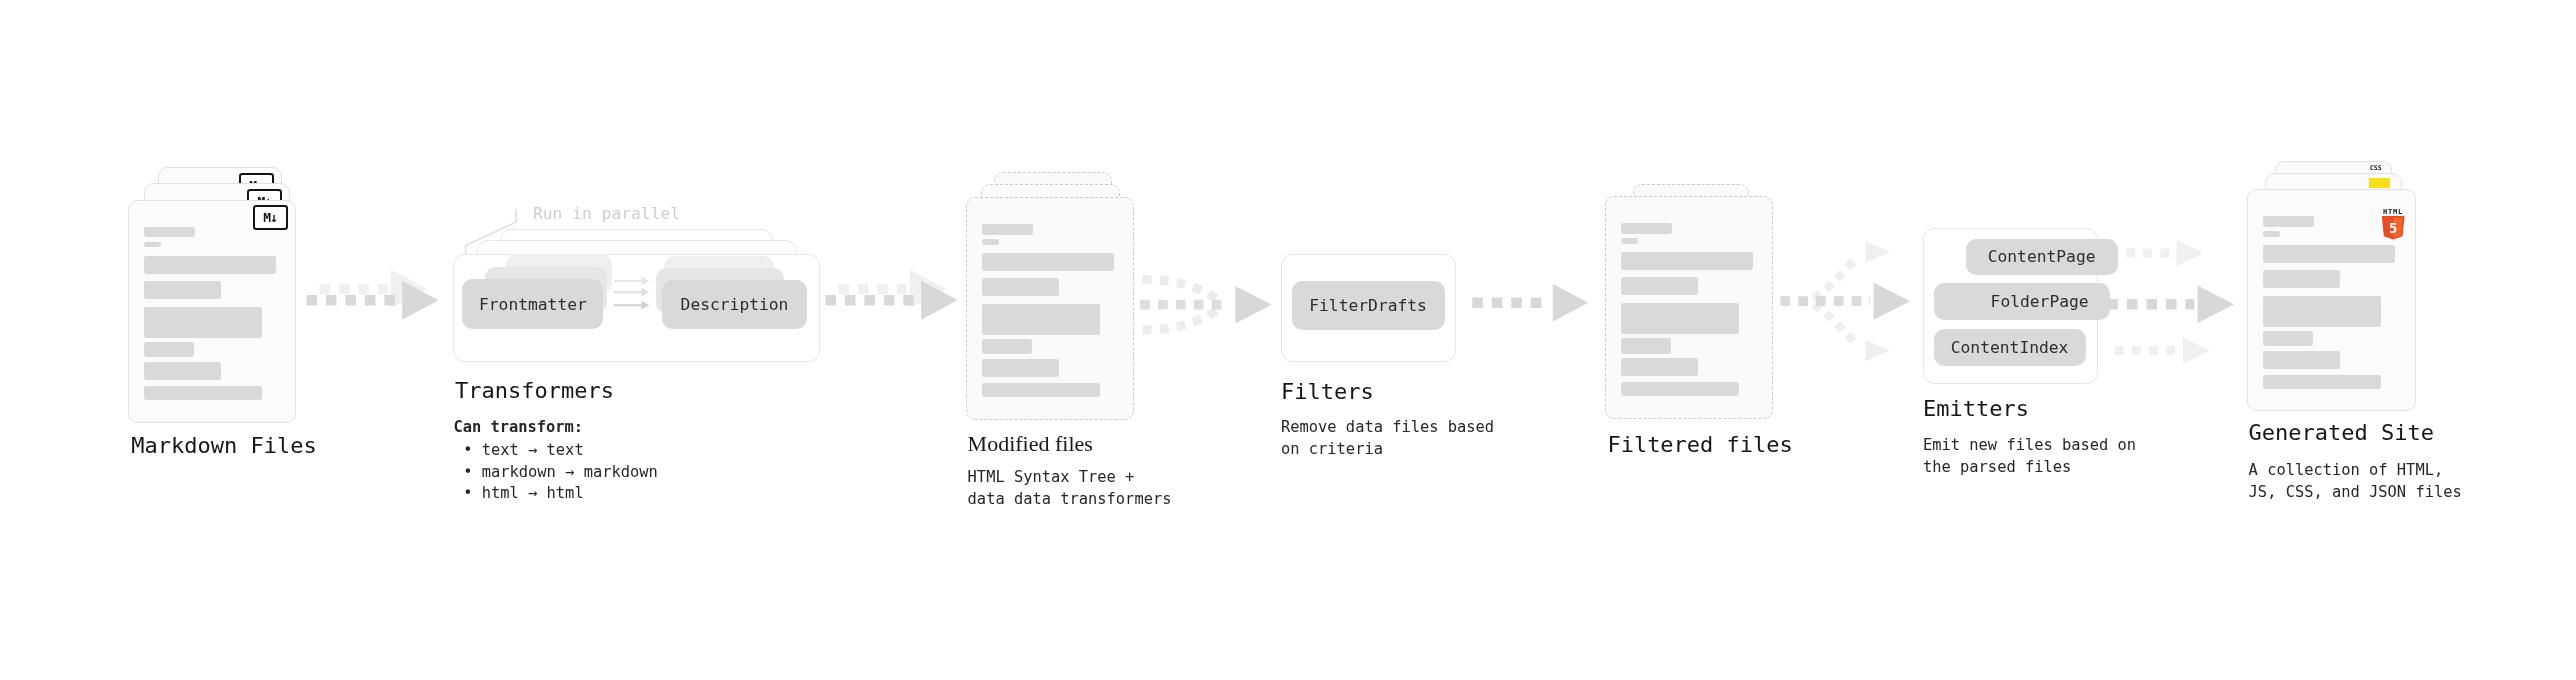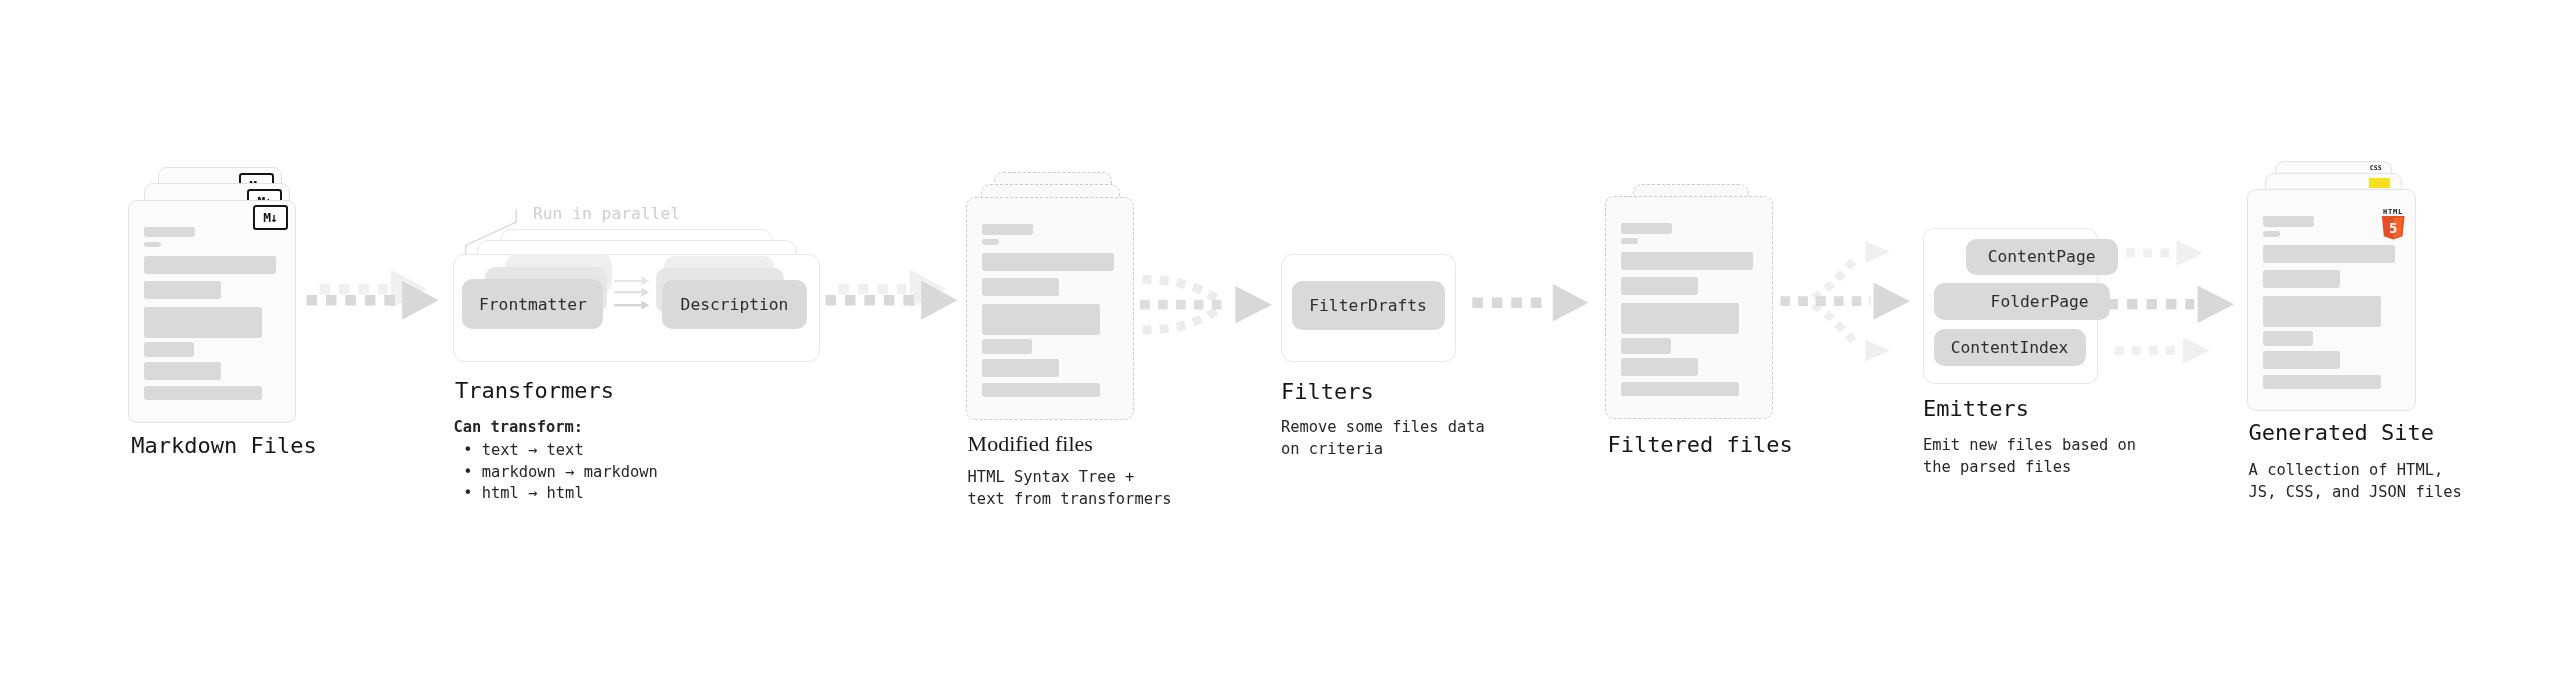--- a/index.html
+++ b/index.html
@@ -166,37 +166,37 @@
       <div class="skel sb3"></div>
       <div class="skel sb4"></div>
       <div class="skel sb5"></div>
       <div class="skel sb6"></div>
       <div class="skel sb7"></div>
       <div class="skel sb8"></div>
     </div>
     <h2 class="stage-title" style="left:1.6px;top:260px;font-family:Liberation Serif, serif;">Modified files</h2>
     <div class="stage-sub" style="left:1.6px;top:294px;">
       <div>HTML Syntax Tree +</div>
-      <div>text from transformers</div>
+      <div>data data transformers</div>
     </div>
   </section>
 
   <svg class="svgabs" style="left:1136px;top:272px;" width="140" height="67" viewBox="0 0 172 82">
     <path d="M8,9 C48,9 72,16 100,33" fill="none" stroke="#ececec" stroke-width="11" stroke-dasharray="11 10"></path>
     <path d="M8,71 C48,71 72,64 100,47" fill="none" stroke="#ececec" stroke-width="11" stroke-dasharray="11 10"></path>
     <line x1="5" y1="40" x2="114" y2="40" stroke="#dedede" stroke-width="12" stroke-dasharray="12 10"></line>
     <polygon points="122,17 122,63 167,40" fill="#d8d8d8"></polygon>
   </svg>
 
   <section class="stage" style="left:1281px;top:254px;">
     <div class="panel" style="left:0;top:0;width:173px;height:106px;"></div>
     <div class="pill" style="left:10.6px;top:27px;width:153px;height:49px;">FilterDrafts</div>
     <h2 class="stage-title" style="left:0;top:126px;">Filters</h2>
     <div class="stage-sub" style="left:0;top:162px;">
-      <div>Remove some files data</div>
+      <div>Remove data files based</div>
       <div>on criteria</div>
     </div>
   </section>
 
   <svg class="svgabs" style="left:1468px;top:284px;" width="124" height="39" viewBox="0 0 152 48">
     <line x1="5" y1="23" x2="100" y2="23" stroke="#d8d8d8" stroke-width="13" stroke-dasharray="13 11"></line>
     <polygon points="104,0 104,46 148,23" fill="#d8d8d8"></polygon>
   </svg>
 
   <section class="stage" style="left:1605px;top:184px;">

